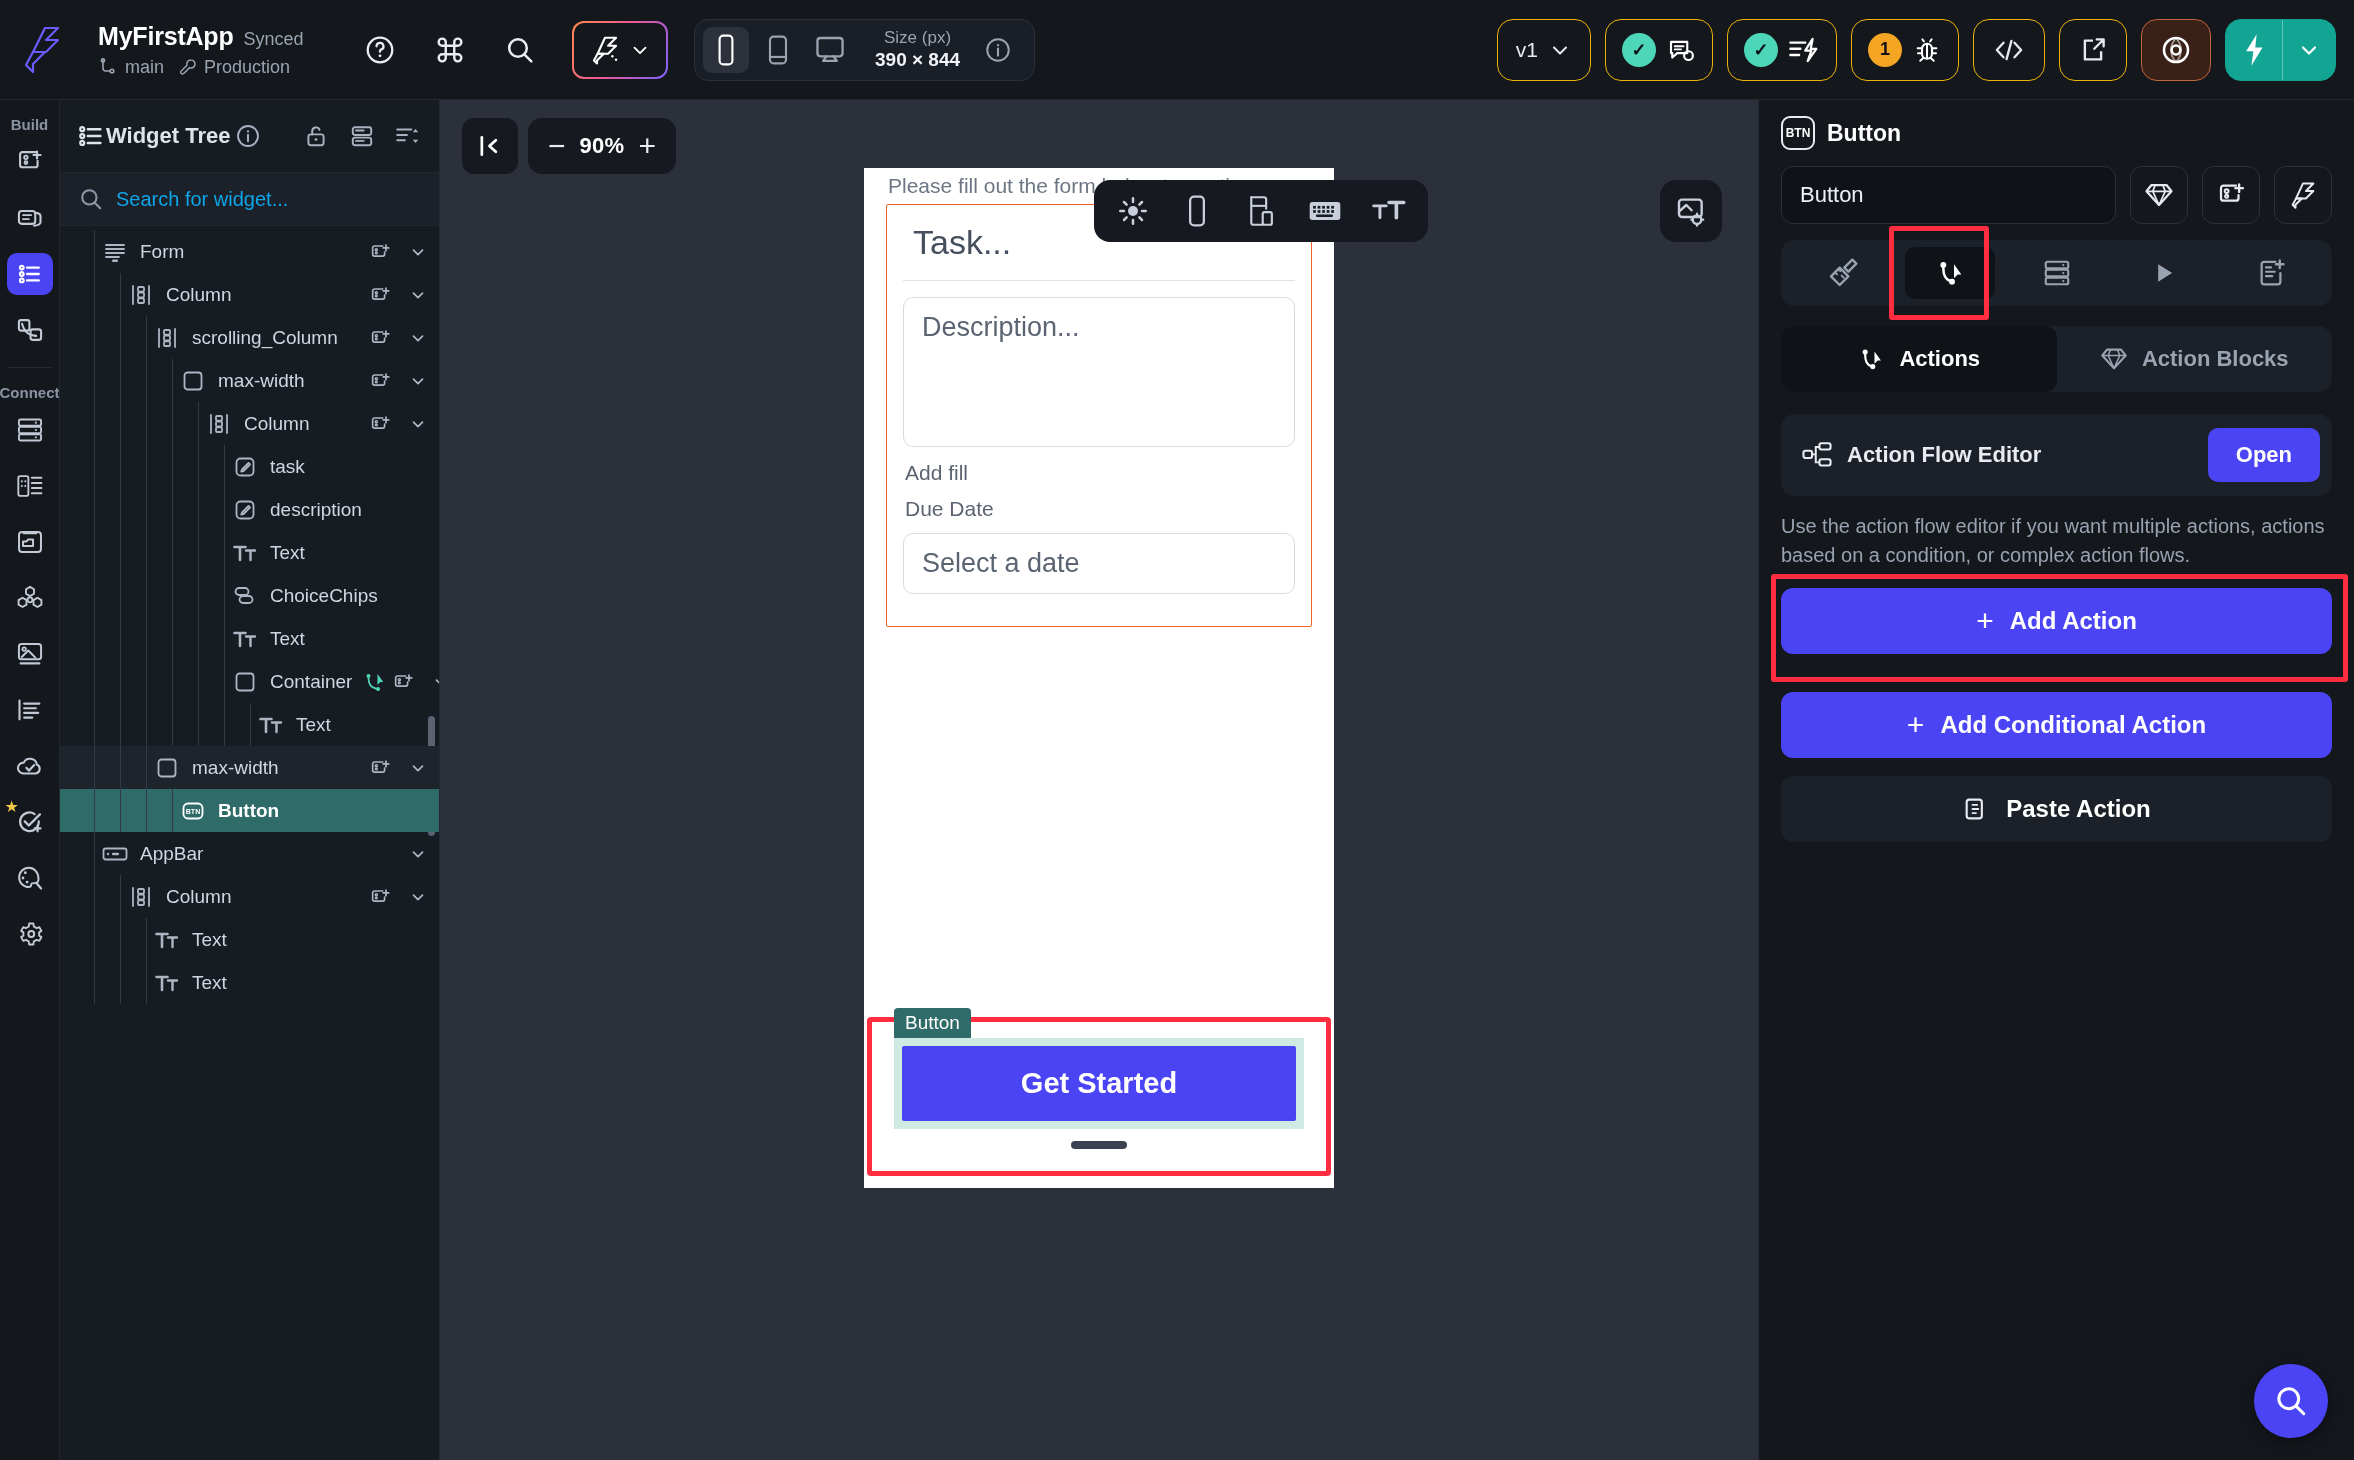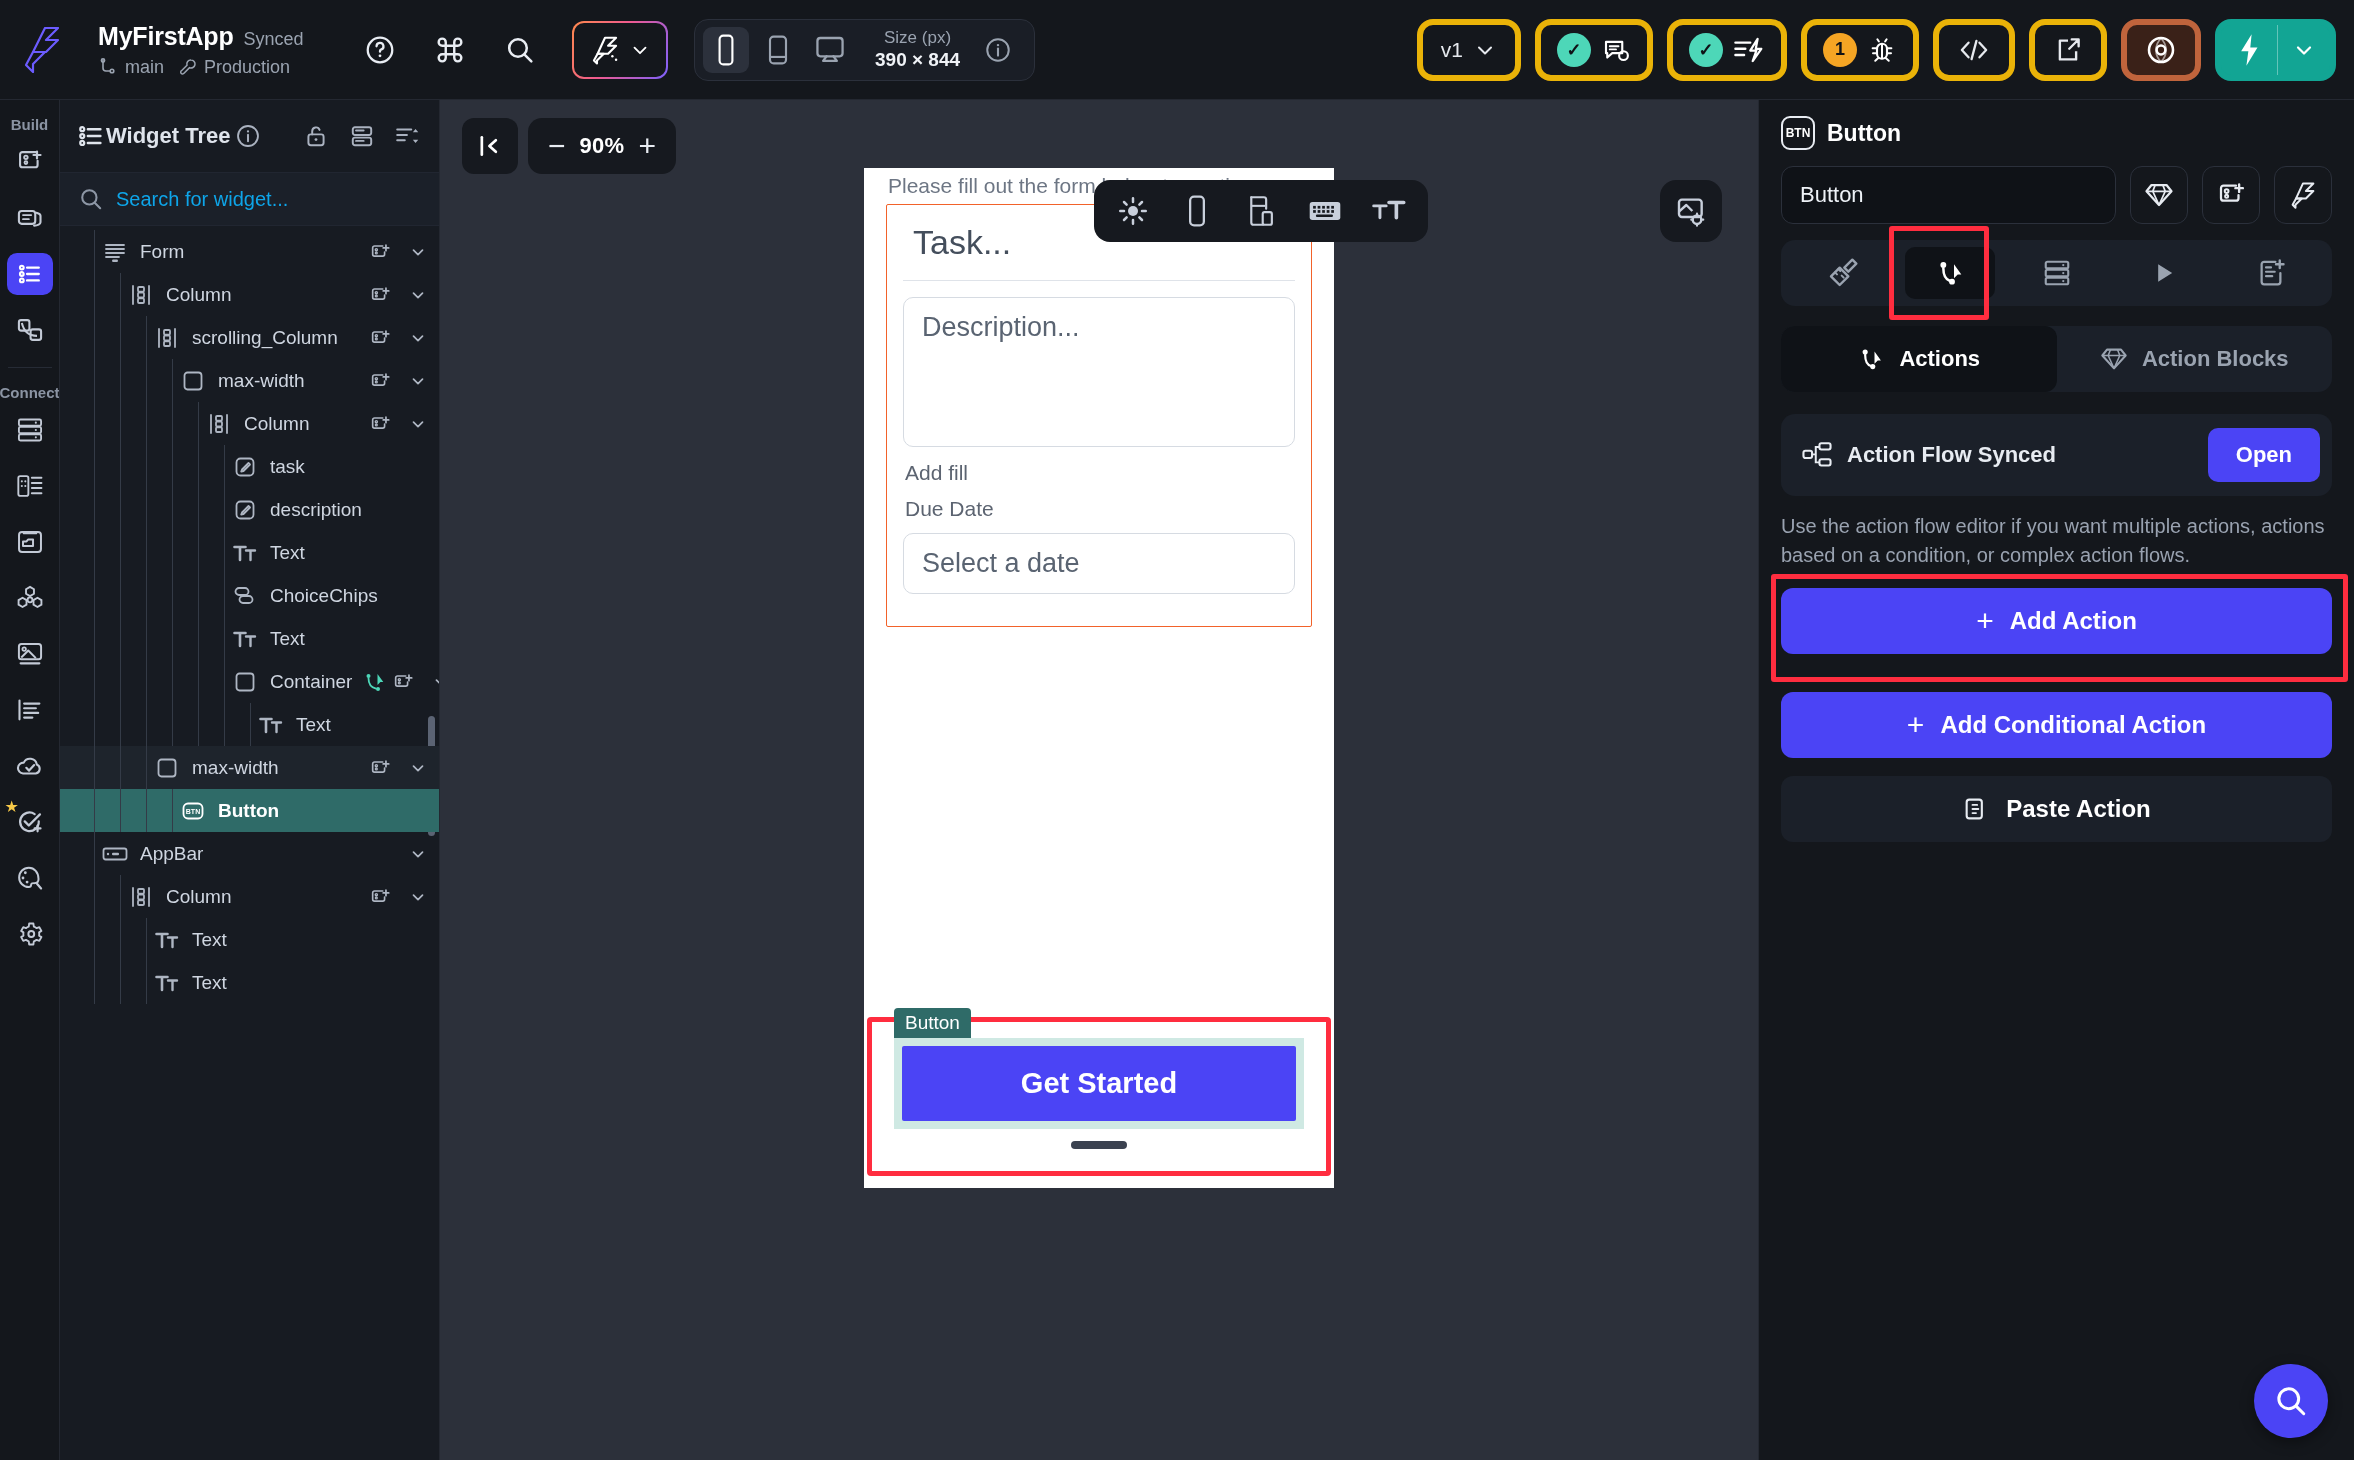--- a/index.html
+++ b/index.html
@@ -47,21 +47,21 @@
   }
   .dev-btn { width:46px; height:46px; border-radius:9px; display:flex; align-items:center; justify-content:center; cursor:pointer;}
   .dev-btn.active { background:#2c313c; }
   .sizetxt { margin-left: 16px; margin-right: 12px; text-align:center; }
   .sizetxt .lbl { font-size: 17px; color:#9aa3b0; line-height:1.25; }
   .sizetxt .val { font-size: 19px; color:#f0f3f7; font-weight:600; line-height:1.3; }
 
   .spacer { flex: 1 1 auto; }
 
   .pill {
-    height: 62px; border-radius: 16px; border: 6px solid #eab308; background:#14171c;
+    height: 62px; border-radius: 16px; border: 1px solid #eab308; background:#14171c;
     display:flex; align-items:center; gap: 10px; padding: 0 16px; margin-left: 14px; cursor:pointer;
   }
   .pill.plain { padding: 0 18px; }
   .pill .vtext { font-size: 21px; color:#e6e9ee; font-weight:500; }
   .badge-circle {
     width: 34px; height:34px; border-radius: 50%; display:flex;
     align-items:center; justify-content:center; font-size:18px; font-weight:700; color:#0f1216;
   }
   .badge-green { background:#4dd7b8; }
   .badge-orange { background:#f5a524; }
@@ -1268,21 +1268,21 @@
 
       <div class="afe-row">
         <span>
           <svg width="32" height="30" viewBox="0 0 26 24">
               <rect x="2" y="8.5" width="7" height="6" rx="1.6" fill="none" stroke="#e8ecf2" stroke-width="1.7"></rect>
               <rect x="15" y="2.5" width="9" height="5" rx="1.5" fill="none" stroke="#e8ecf2" stroke-width="1.7"></rect>
               <rect x="15" y="15.5" width="9" height="5" rx="1.5" fill="none" stroke="#e8ecf2" stroke-width="1.7"></rect>
               <path d="M9 11.5h3v-6h3M9 11.5h3v6.5h3" fill="none" stroke="#e8ecf2" stroke-width="1.6"></path>
             </svg>
         </span>
-        <span class="afe-text">Action Flow Synced</span>
+        <span class="afe-text">Action Flow Editor</span>
         <span class="open-btn">Open</span>
       </div>
 
       <div class="helper">Use the action flow editor if you want multiple actions, actions based on a condition, or complex action flows.</div>
 
       <div class="act-hl-wrap">
         <div class="act-btn">
           <span class="plus">+</span>
           <span>Add Action</span>
         </div>

